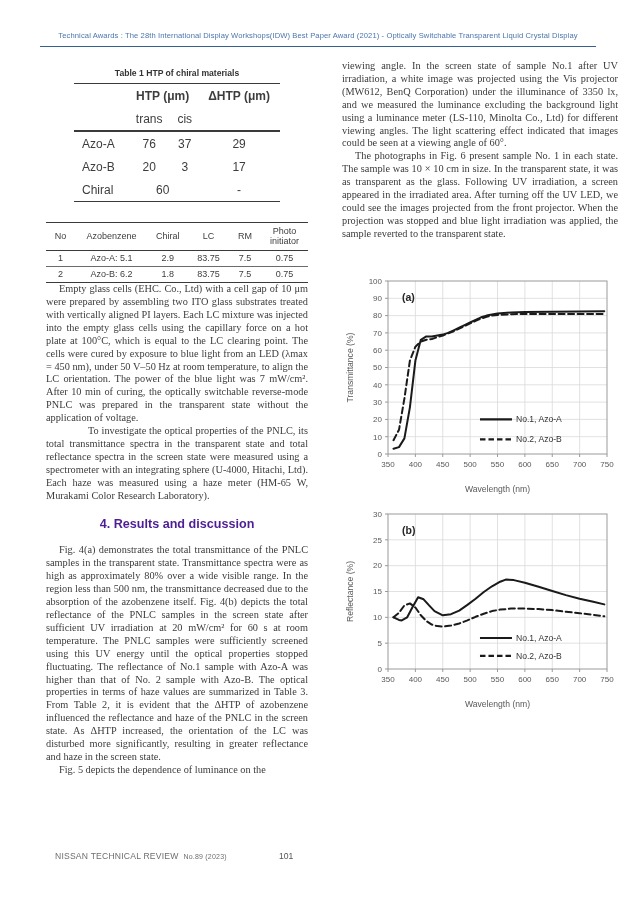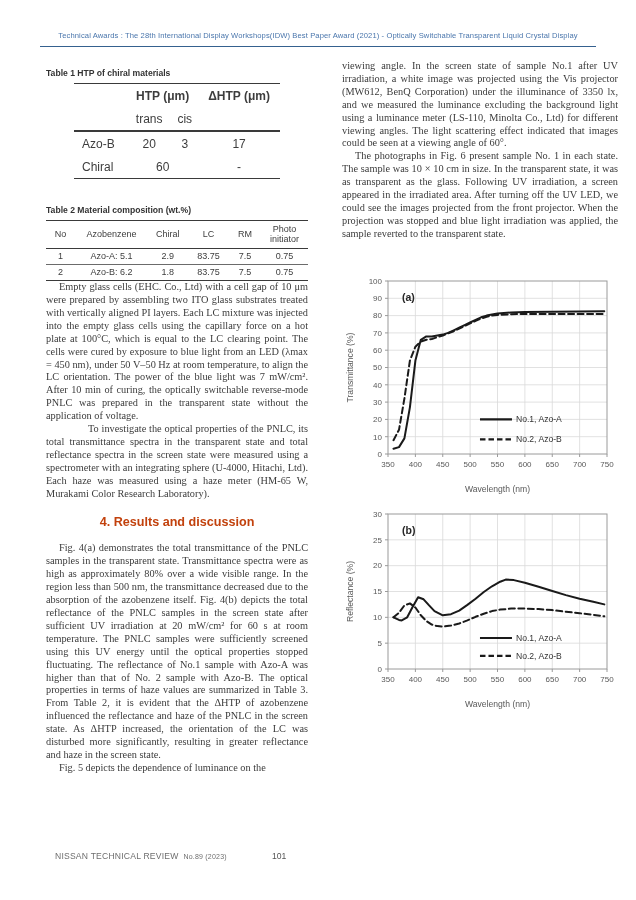--- a/index.html
+++ b/index.html
@@ -25,21 +25,21 @@
   .content{
     display:flex;
     margin:13px 30px 0 46px;
     gap:22px;
   }
   .col-left{width:262px;flex:none;}
   .col-right{width:276px;flex:none;margin-left:12px;}
   
   .tbl-caption{
     font-size:8.6px;font-weight:bold;color:#333;
-    margin:8px 0 5px 0;
+    text-align:center;margin:8px 0 5px 0;
   }
   table{border-collapse:collapse;color:#3d3d3d;}
   .tbl1{width:206px;margin:0 auto;font-size:12px;
         border-top:1.5px solid #3a3a3a;border-bottom:1.5px solid #3a3a3a;}
   .tbl1 th,.tbl1 td{font-weight:normal;padding:4.5px 2px;text-align:center;}
   .tbl1 thead{border-bottom:2px solid #3a3a3a;}
   .tbl1 .grp{font-weight:bold;}
   .tbl1 .rowlabel{text-align:left;padding-left:8px;}
   .tbl2{width:100%;font-size:9px;
         border-top:1.5px solid #3a3a3a;border-bottom:1.5px solid #3a3a3a;
@@ -54,21 +54,21 @@
     font-family:"Liberation Serif",serif;
     font-size:10.3px;line-height:12.9px;
     color:#3b3b3b;text-align:justify;
   }
   .body-text p{margin:0;}
   .p-indent{text-indent:13px;}
   .p-bigindent{text-indent:42px;}
   .first-para{margin-top:16px;}
   
   .section-heading{
-    font-size:12.6px;font-weight:bold;color:#c2410c;
+    font-size:12.6px;font-weight:bold;color:#4c1d95;
     text-align:center;margin:15px 0 13px 0;
   }
   
   .chart{margin:0;}
   .chart-a{margin-top:30px;}
   .chart-b{margin-top:4px;}
   svg text.tick{font:8px "Liberation Sans",sans-serif;fill:#595959;}
   svg text.axlabel{font:8.6px "Liberation Sans",sans-serif;fill:#595959;}
   svg text.panel{font:bold 10.5px "Liberation Sans",sans-serif;fill:#262626;}
   svg text.legend{font:8.6px "Liberation Sans",sans-serif;fill:#333333;}
@@ -82,21 +82,21 @@
   
   .footer{
     position:absolute;left:0;right:0;top:851px;
     color:#6e6e6e;
   }
   .footer .journal{
     position:absolute;left:55px;top:0;font-size:8.6px;letter-spacing:0.2px;
   }
   .footer .issue{font-size:7px;margin-left:5px;}
   .footer .pagenum{
-    position:absolute;left:272px;top:0;font-size:8.6px;color:#555;
+    position:absolute;left:279px;top:0;font-size:8.6px;color:#555;
   }
 </style>
 </head>
 <body>
 
 <div class="page">
 
   <div class="header">
     <span>Technical Awards : The 28th International Display Workshops(IDW) Best Paper Award (2021) - Optically Switchable Transparent Liquid Crystal Display</span>
   </div>
@@ -115,35 +115,40 @@
           </tr>
           <tr>
             <th></th>
             <th>trans</th>
             <th>cis</th>
             <th></th>
           </tr>
         </thead>
         <tbody>
           <tr>
+            <td class="rowlabel">Azo-A</td>
+            <td>76</td>
+            <td>37</td>
+            <td>29</td>
+          </tr>
+          <tr>
             <td class="rowlabel">Azo-B</td>
             <td>20</td>
             <td>3</td>
             <td>17</td>
           </tr>
           <tr>
             <td class="rowlabel">Chiral</td>
             <td colspan="2">60</td>
             <td>-</td>
           </tr>
         </tbody>
       </table>
 
       <div class="t2-space"></div>
-      <div class="tbl-caption">Table 2 Material composition (wt.%)</div>
       <table class="tbl2">
         <thead>
           <tr>
             <th style="width:11%">No</th>
             <th style="width:28%">Azobenzene</th>
             <th style="width:15%">Chiral</th>
             <th style="width:16%">LC</th>
             <th style="width:12%">RM</th>
             <th style="width:18%">Photo initiator</th>
           </tr>

